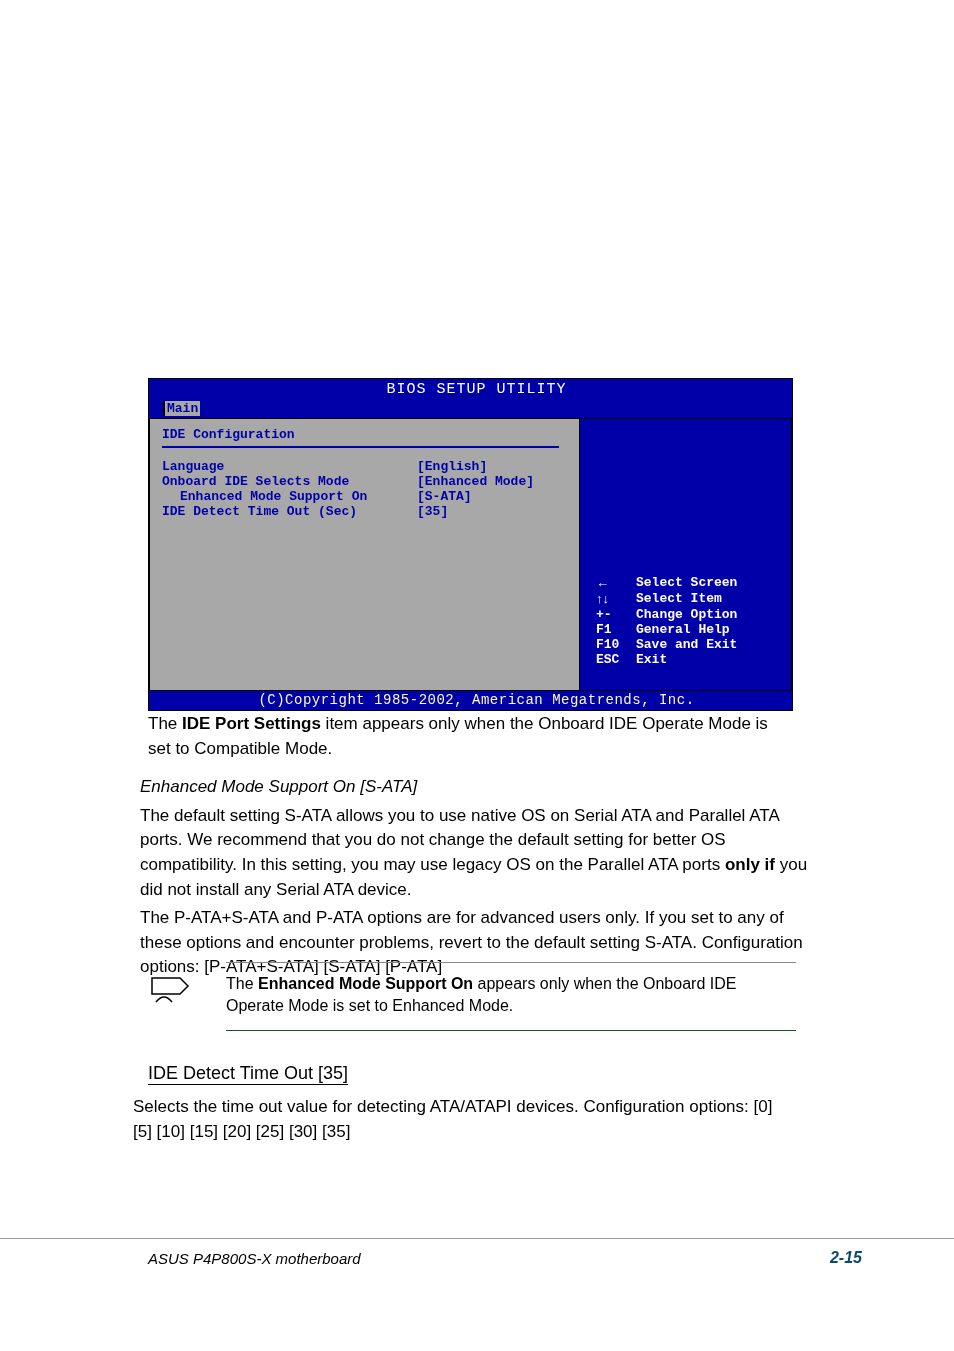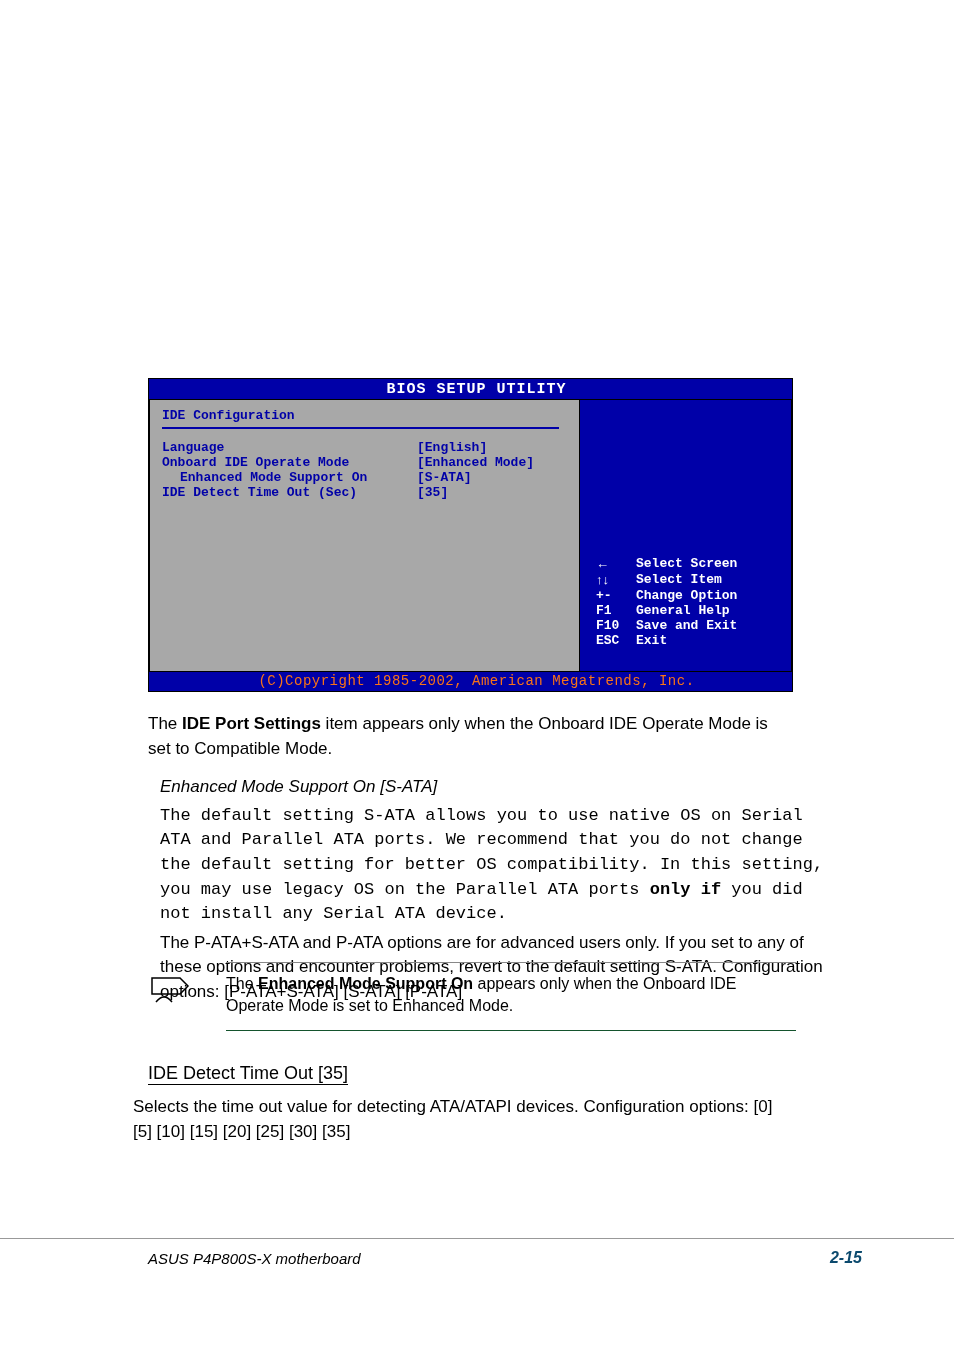--- a/index.html
+++ b/index.html
@@ -19,21 +19,21 @@
     left: 148px;
     top: 378px;
     width: 645px;
     background: #0000a8;
     border: 1px solid #000;
   }
   .bios-title {
     background: #0000a8;
     color: #ffffff;
     text-align: center;
-    font-weight: bold;
+    font-weight: normal;
     font-size: 15px;
     padding: 2px 0 1px 12px;
     letter-spacing: 1px;
   }
   .tab-row {
     background: #0000a8;
     padding: 0 10px 1px 14px;
   }
   .tab {
     display: inline-block;
@@ -97,38 +97,38 @@
     font-weight: bold;
     font-size: 13px;
     line-height: 1.15;
   }
   .help-row { display: flex; }
   .help-key { width: 40px; white-space: pre; }
   .help-desc { }
   .arrow-glyph { font-family: Arial, sans-serif; font-size: 13px; font-weight: bold; }
   .copyright {
     background: #0000a8;
-    color: #f97316;
+    color: #fef9c3;
     text-align: center;
     font-size: 14px;
     padding: 1px 0 2px 12px;
     font-weight: normal;
     letter-spacing: 0.5px;
   }
 
   .body-text {
     position: absolute;
     font-family: Arial, Helvetica, sans-serif;
     font-size: 17px;
     color: #000000;
     line-height: 1.45;
   }
   .para1 { left: 148px; top: 712px; width: 640px; }
   .bold { font-weight: bold; }
-  .h-enhanced { left: 160px; top: 775px; width: 680px; }
+  .h-enhanced { left: 140px; top: 775px; width: 680px; }
   .h-enhanced .italic { font-style: italic; }
 
   .note-block {
     position: absolute;
     left: 226px;
     top: 962px;
     width: 570px;
     border-top: 1px solid #888;
     border-bottom: 1px solid #14532d;
     padding: 10px 0 12px 0;
@@ -181,30 +181,33 @@
     color: #0c4a6e;
   }
 </style>
 </head>
 <body>
 
 <div class="page">
 
   <div class="bios-window">
     <div class="bios-title">BIOS SETUP UTILITY</div>
+    <div class="tab-row">
+      <span class="tab">Main</span>
+    </div>
     <div class="bios-body">
       <div class="left-panel">
         <div class="section-heading">IDE Configuration</div>
         <div class="settings">
           <div class="settings-row">
             <span class="settings-label">Language</span>
             <span class="settings-value">[English]</span>
           </div>
           <div class="settings-row">
-            <span class="settings-label">Onboard IDE Operate Mode</span>
+            <span class="settings-label">Onboard IDE Selects Mode</span>
             <span class="settings-value">[Enhanced Mode]</span>
           </div>
           <div class="settings-row">
             <span class="settings-label indent">Enhanced Mode Support On</span>
             <span class="settings-value">[S-ATA]</span>
           </div>
           <div class="settings-row">
             <span class="settings-label">IDE Detect Time Out (Sec)</span>
             <span class="settings-value">[35]</span>
           </div>
@@ -241,21 +244,21 @@
     </div>
     <div class="copyright">(C)Copyright 1985-2002, American Megatrends, Inc.</div>
   </div>
 
   <div class="body-text para1">
     <span>The </span><span class="bold">IDE Port Settings</span><span> item appears only when the Onboard IDE Operate Mode is set to Compatible Mode.</span>
   </div>
 
   <div class="body-text h-enhanced">
     <div><span class="italic">Enhanced Mode Support On [S-ATA]</span></div>
-    <div style="margin-top:4px;font-family:Liberation Mono, monospace;">
+    <div style="margin-top:4px;">
       <span>The default setting S-ATA allows you to use native OS on Serial ATA and Parallel ATA ports. We recommend that you do not change the default setting for better OS compatibility. In this setting, you may use legacy OS on the Parallel ATA ports </span><span class="bold">only if</span><span> you did not install any Serial ATA device.</span>
     </div>
     <div style="margin-top:4px;">The P-ATA+S-ATA and P-ATA options are for advanced users only. If you set to any of these options and encounter problems, revert to the default setting S-ATA. Configuration options: [P-ATA+S-ATA] [S-ATA] [P-ATA]</div>
   </div>
 
   <div class="pencil-icon">
     <svg class="pencil-svg" viewBox="0 0 44 36">
       <path d="M2 6 L30 6 L38 14 L30 22 L2 22 Z M2 6 L2 22" fill="none" stroke="#000" stroke-width="1.5"></path>
       <path d="M6 30 Q14 20 22 30" fill="none" stroke="#000" stroke-width="1.5"></path>
     </svg>

